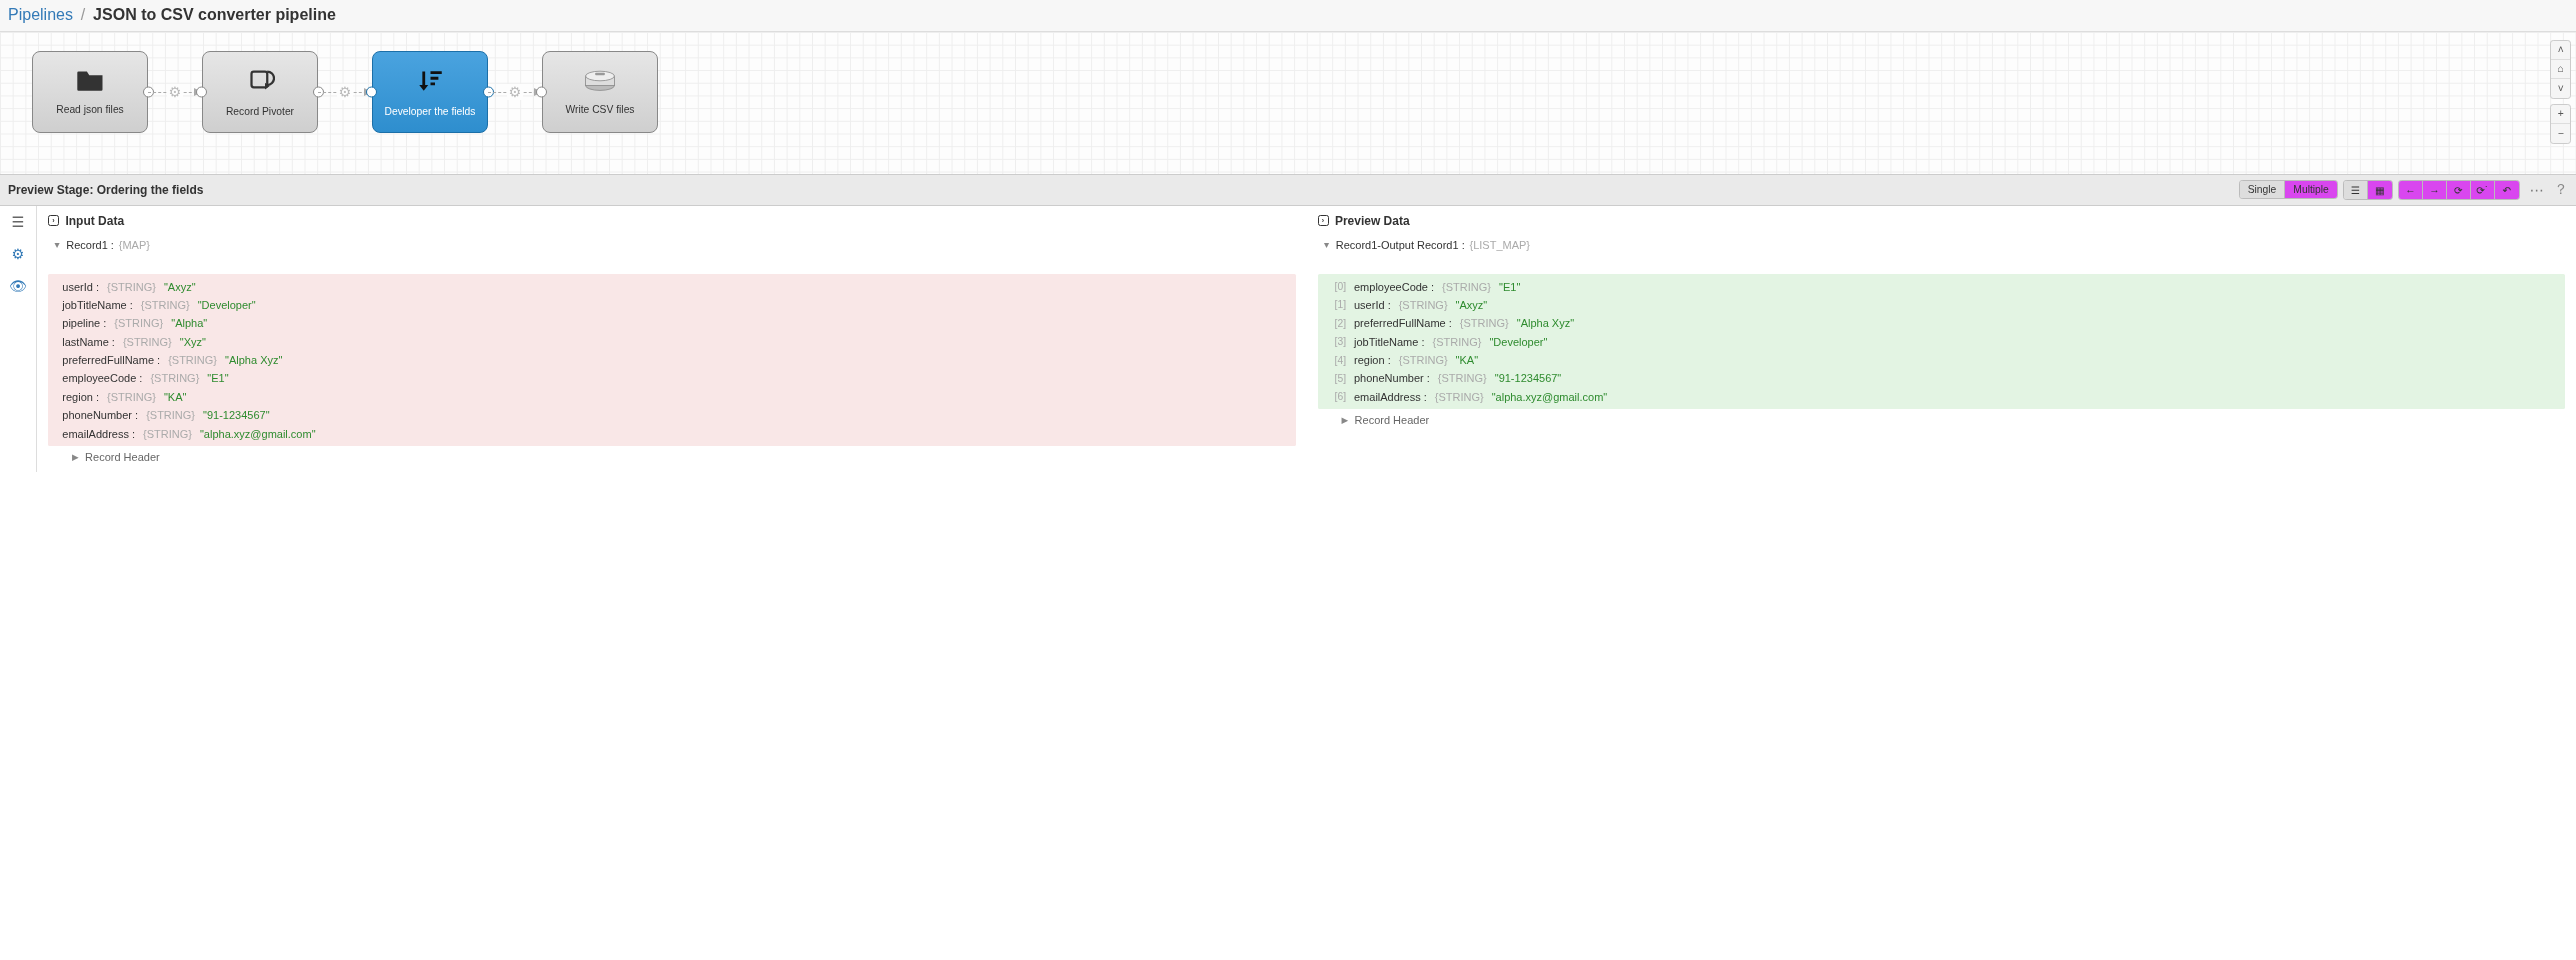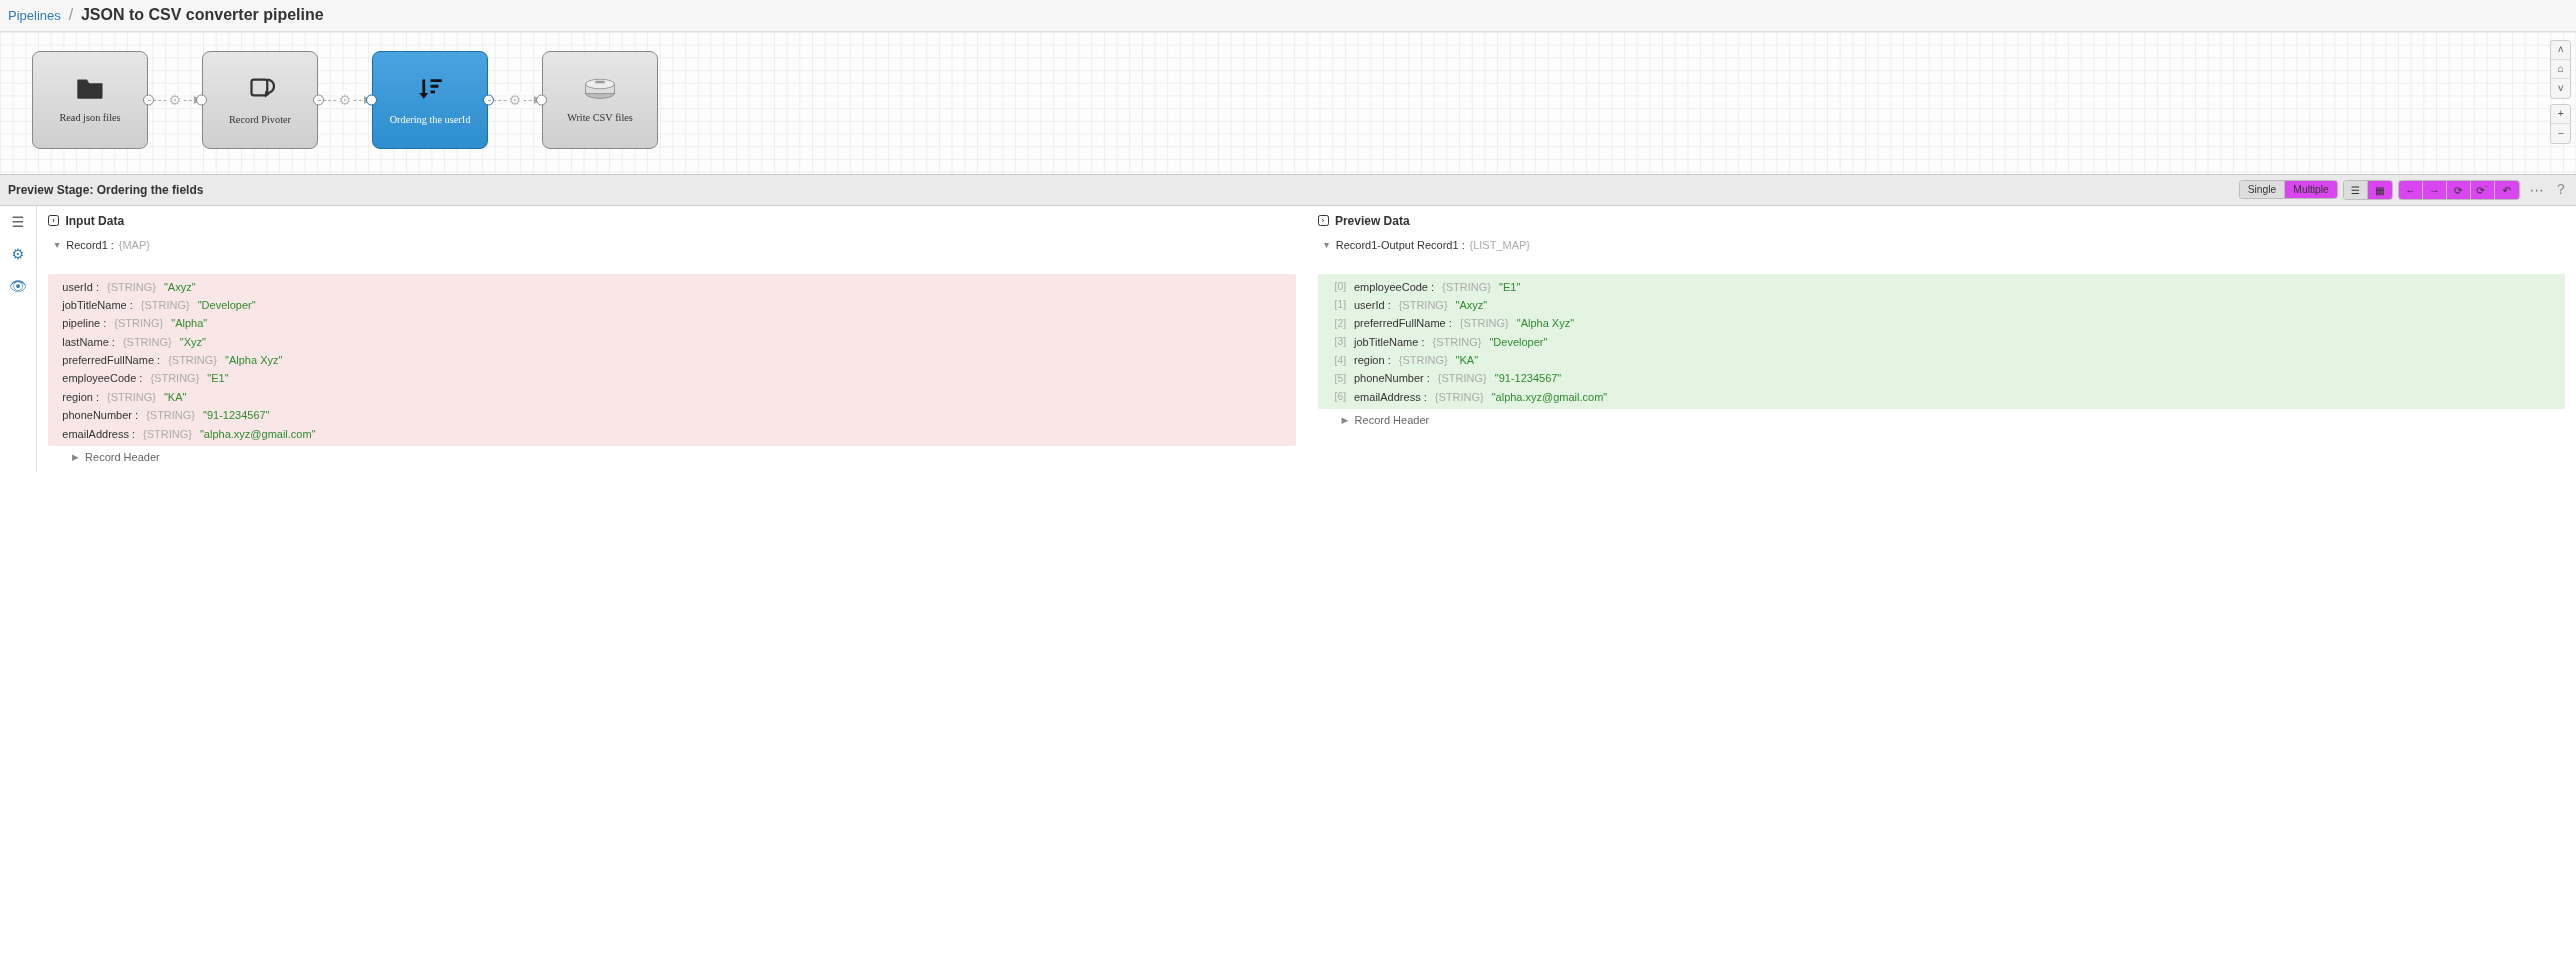--- a/index.html
+++ b/index.html
@@ -1,48 +1,47 @@
 <!DOCTYPE html>
 <html style="font-size:12.7px"><head>
 <meta charset="utf-8">
 <style>
   * { box-sizing: border-box; margin: 0; padding: 0; }
   body { font-family: "Helvetica Neue", Helvetica, Arial, sans-serif; font-size: 11px; color: #333; background: #fff; }
 
   
   .breadcrumb { padding: 6.4px 8px; border-bottom: 0.8px solid #ddd; background: #f7f7f7;}
-  .breadcrumb a { color: #337ab7; text-decoration: none; font-size: 13px; font-weight: 500;}
+  .breadcrumb a { color: #337ab7; text-decoration: none; font-size: 16px; font-weight: 500;}
   .breadcrumb .sep { color: #999; margin: 0 4.8px; font-size: 16px;}
   .breadcrumb .title { font-size: 16px; font-weight: 600; color: #333;}
 
   
   .canvas {
     position: relative;
     height: 143px;
     border-bottom: 0.8px solid #ccc;
     background-color: #fdfdfd;
     background-image:
       linear-gradient(#eee 0.8px, transparent 0.8px),
       linear-gradient(90deg, #eee 0.8px, transparent 0.8px);
     background-size: 12.7px 12.7px;
     overflow: hidden;
   }
   .stages { display: flex; align-items: center; padding: 19px 32px; gap: 0; }
   .stage {
-    width: 116px; height: 98px;
+    width: 116px; height: 82px;
     border: 0.8px solid #888;
     border-radius: 8px;
     background: linear-gradient(#e6e6e6,#cfcfcf);
     display: flex; flex-direction: column; align-items: center; justify-content: center;
     gap: 6.4px;
     font-size: 10.3px;
     color: #333;
     position: relative;
     cursor: move;
-    font-family: Liberation Serif, serif;
   }
   .stage.selected { background: linear-gradient(#4aa3df,#2e8ece); border-color: #1b6fa8; color: #fff; }
   .stage .icon { font-size: 25.4px; }
   .stage.selected .icon { color:#111; }
   .stage .port { width:11px; height:11px; border-radius:50%; background:#fff; border:1.6px solid #888; position:absolute; top:50%; transform:translateY(-50%);}
   .stage.selected .port{border-color:#1b6fa8;}
   .stage .port.left{left:-7.1px;}
   .stage .port.right{right:-7.1px;}
   .connector{ width:54px; height:1.6px; position:relative; display:flex; align-items:center; justify-content:center;}
   .connector::before{content:""; position:absolute; left:0; right:0; top:50%; border-top:1.6px dashed #aaa;}
@@ -134,21 +133,21 @@
         <span class="arrow"></span>
       </div>
       <div class="stage selected">
         <span class="port left"></span>
         <span class="port right"></span>
         <span class="icon"><svg width="29" height="27" viewBox="0 0 24 24">
             <path stroke="currentColor" stroke-width="2.5" d="M6 4v14"></path>
             <path fill="currentColor" d="M2 16l4 5 4-5z"></path>
             <path stroke="currentColor" stroke-width="2.5" d="M12 5h10M12 10h7M12 15h4"></path>
           </svg></span>
-        <span>Ordering the userId</span>
+        <span>Developer the fields</span>
       </div>
       <div class="connector">
         <span class="gear">⚙</span>
         <span class="arrow"></span>
       </div>
       <div class="stage">
         <span class="port left"></span>
         <span class="icon"><svg width="32" height="24" viewBox="0 0 40 30">
             <ellipse cx="20" cy="22" rx="18" ry="6" fill="#bbb" stroke="#888"></ellipse>
             <rect x="2" y="10" width="36" height="12" fill="#ddd" stroke="#888"></rect>

